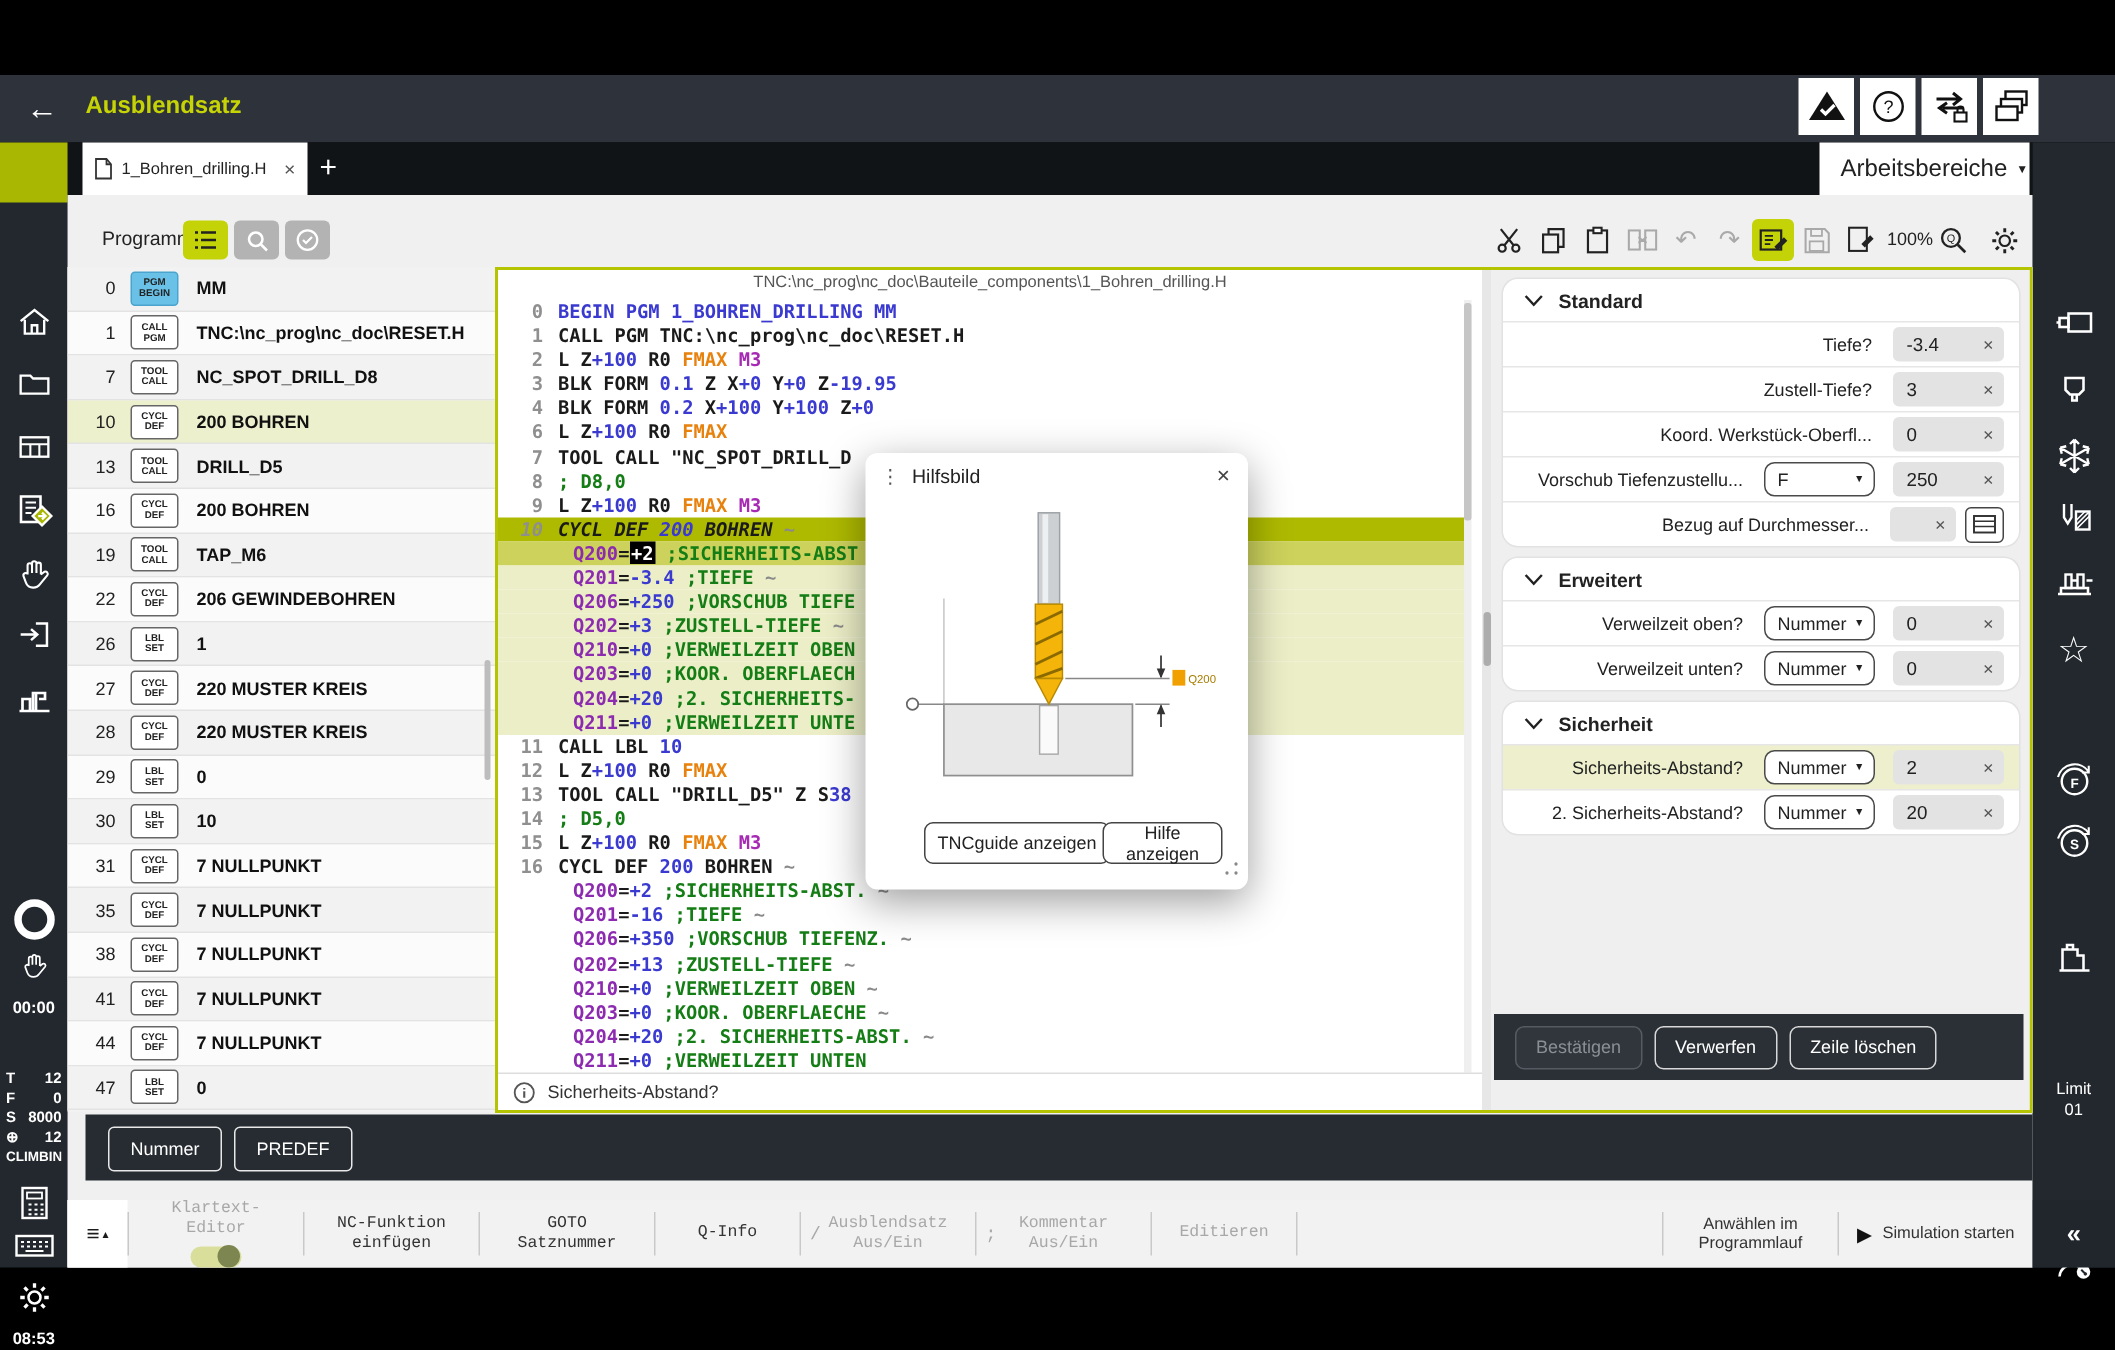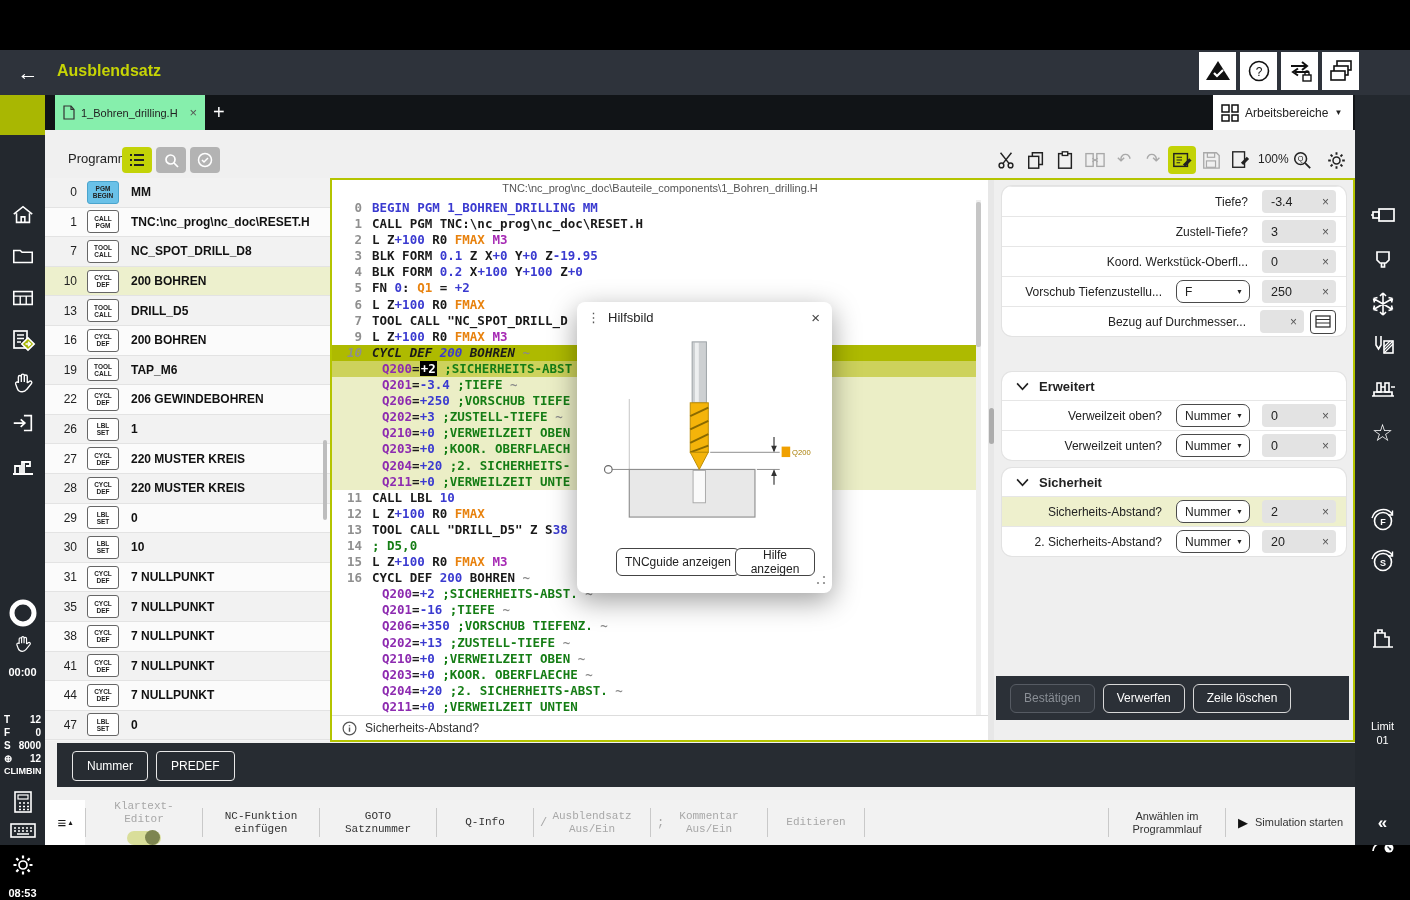--- a/index.html
+++ b/index.html
@@ -6,26 +6,26 @@
   #app{position:relative;width:1410px;height:900px;background:#000;overflow:hidden;
        font-family:"Liberation Sans",sans-serif;-webkit-font-smoothing:antialiased;}
   .abs{position:absolute;}
   
   #header{left:0;top:50px;width:1410px;height:45px;background:#2e333b;}
   #back-btn{left:10px;top:8px;width:36px;height:30px;color:#fff;font-size:21px;text-align:center;line-height:30px;cursor:default;}
   #app-title{left:57px;top:12px;font-size:16px;font-weight:bold;color:#c6d405;}
   .hdr-btn{top:2px;width:37px;height:38px;background:#fff;display:flex;align-items:center;justify-content:center;}
   
   #tabbar{left:45px;top:95px;width:1310px;height:35px;background:#111417;}
-  #tab-active{left:10px;top:0;width:150px;height:35px;background:#86efac;display:flex;align-items:center;padding:0 8px;box-sizing:border-box;}
+  #tab-active{left:10px;top:0;width:150px;height:35px;background:#ffffff;display:flex;align-items:center;padding:0 8px;box-sizing:border-box;}
   #tab-active .tlabel{font-size:11px;color:#222;margin-left:6px;flex:1;white-space:nowrap;}
   #tab-active .tclose{color:#555;font-size:13px;margin-left:4px;}
   #tab-add{left:168px;top:6px;color:#fff;font-size:20px;}
   #ws-btn{right:2px;top:0;width:140px;height:35px;background:#fff;display:flex;align-items:center;padding:0 8px;box-sizing:border-box;}
-  #ws-btn .wlabel{font-size:12px;color:#222;margin:0 6px;}
+  #ws-btn .wlabel{font-size:16px;color:#222;margin:0 6px;}
   #ws-btn .caret{font-size:8px;color:#222;}
   
   #lrail{left:0;top:95px;width:45px;height:750px;background:#23282e;}
   #rrail{right:0;top:95px;width:55px;height:750px;background:#23282e;}
   .rail-ic{position:absolute;left:0;width:100%;display:flex;justify-content:center;color:#fff;}
   #lrail-active{left:0;top:226px;width:45px;height:40px;background:#a9b702;}
   .rail-txt{position:absolute;width:100%;text-align:center;color:#fff;font-size:11px;font-weight:bold;}
   #rail-status{position:absolute;left:4px;top:618px;width:37px;color:#fff;font-size:10px;font-weight:bold;}
   #rail-status .srow{display:flex;justify-content:space-between;line-height:13px;}
   #rail-mode{font-size:9px;line-height:12px;white-space:nowrap;overflow:hidden;}
@@ -594,23 +594,23 @@
 
   <div id="frame" class="abs">
     <div id="editor">
       <div id="ed-path">TNC:\nc_prog\nc_doc\Bauteile_components\1_Bohren_drilling.H</div>
       <div id="code">
           <div class="cline"><span class="lnum">0</span><span class="sg-n">BEGIN PGM 1_BOHREN_DRILLING MM</span></div>
           <div class="cline"><span class="lnum">1</span><span class="sg-k">CALL PGM TNC:\nc_prog\nc_doc\RESET.H</span></div>
           <div class="cline"><span class="lnum">2</span><span class="sg-k">L Z</span><span class="sg-n">+100</span><span class="sg-k"> R0 </span><span class="sg-f">FMAX</span><span class="sg-k"> </span><span class="sg-m">M3</span></div>
           <div class="cline"><span class="lnum">3</span><span class="sg-k">BLK FORM </span><span class="sg-n">0.1</span><span class="sg-k"> Z X</span><span class="sg-n">+0</span><span class="sg-k"> Y</span><span class="sg-n">+0</span><span class="sg-k"> Z</span><span class="sg-n">-19.95</span></div>
           <div class="cline"><span class="lnum">4</span><span class="sg-k">BLK FORM </span><span class="sg-n">0.2</span><span class="sg-k"> X</span><span class="sg-n">+100</span><span class="sg-k"> Y</span><span class="sg-n">+100</span><span class="sg-k"> Z</span><span class="sg-n">+0</span></div>
-          <div class="cline"><span class="lnum">5</span><span class="sg-k">FN </span><span class="sg-n">0</span><span class="sg-k">: </span><span class="sg-f">Q1</span><span class="sg-k"> = </span><span class="sg-n">+2</span></div>
           <div class="cline"><span class="lnum">6</span><span class="sg-k">L Z</span><span class="sg-n">+100</span><span class="sg-k"> R0 </span><span class="sg-f">FMAX</span></div>
           <div class="cline"><span class="lnum">7</span><span class="sg-k">TOOL CALL "NC_SPOT_DRILL_D</span></div>
+          <div class="cline"><span class="lnum">8</span><span class="sg-c">; D8,0</span></div>
           <div class="cline"><span class="lnum">9</span><span class="sg-k">L Z</span><span class="sg-n">+100</span><span class="sg-k"> R0 </span><span class="sg-f">FMAX</span><span class="sg-k"> </span><span class="sg-m">M3</span></div>
           <div class="cline hl-strong"><span class="lnum">10</span><span class="sg-k">CYCL DEF </span><span class="sg-n">200</span><span class="sg-k"> BOHREN </span><span class="sg-t">~</span></div>
           <div class="cline hl-active ind"><span class="lnum"></span><span class="sg-q">Q200</span><span class="sg-k">=</span><span class="sg-sel">+2</span><span class="sg-c"> ;SICHERHEITS-ABST</span></div>
           <div class="cline hl-pale ind"><span class="lnum"></span><span class="sg-q">Q201</span><span class="sg-k">=</span><span class="sg-n">-3.4</span><span class="sg-c"> ;TIEFE </span><span class="sg-t">~</span></div>
           <div class="cline hl-pale ind"><span class="lnum"></span><span class="sg-q">Q206</span><span class="sg-k">=</span><span class="sg-n">+250</span><span class="sg-c"> ;VORSCHUB TIEFE</span></div>
           <div class="cline hl-pale ind"><span class="lnum"></span><span class="sg-q">Q202</span><span class="sg-k">=</span><span class="sg-n">+3</span><span class="sg-c"> ;ZUSTELL-TIEFE </span><span class="sg-t">~</span></div>
           <div class="cline hl-pale ind"><span class="lnum"></span><span class="sg-q">Q210</span><span class="sg-k">=</span><span class="sg-n">+0</span><span class="sg-c"> ;VERWEILZEIT OBEN</span></div>
           <div class="cline hl-pale ind"><span class="lnum"></span><span class="sg-q">Q203</span><span class="sg-k">=</span><span class="sg-n">+0</span><span class="sg-c"> ;KOOR. OBERFLAECH</span></div>
           <div class="cline hl-pale ind"><span class="lnum"></span><span class="sg-q">Q204</span><span class="sg-k">=</span><span class="sg-n">+20</span><span class="sg-c"> ;2. SICHERHEITS-</span></div>
           <div class="cline hl-pale ind"><span class="lnum"></span><span class="sg-q">Q211</span><span class="sg-k">=</span><span class="sg-n">+0</span><span class="sg-c"> ;VERWEILZEIT UNTE</span></div>
@@ -638,20 +638,26 @@
           <path d="M8 7 V11.5 M8 4.6 V5.6" stroke="#555" stroke-width="1.5"></path>
         </svg>
         <span>Sicherheits-Abstand?</span>
       </div>
     </div>
     <div id="splitter">
         <div class="pill"></div>
       </div>
     <div id="formp">
       <div class="card" style="top:6px;" id="card-0">
+        <div class="chead">
+          <svg width="13" height="9" viewBox="0 0 14 10" style="margin-left:0px;">
+              <path d="M1 1.5 L7 8 L13 1.5" stroke="#222" stroke-width="1.8" fill="none"></path>
+            </svg>
+          <span class="ct">Standard</span>
+        </div>
         <div class="rows">
             <div class="frow">
               <span class="flabel">Tiefe?</span>
               <div class="vbox">
                 <span class="vv">-3.4</span>
                 <span class="vx">×</span>
               </div>
             </div>
             <div class="frow">
               <span class="flabel">Zustell-Tiefe?</span>

